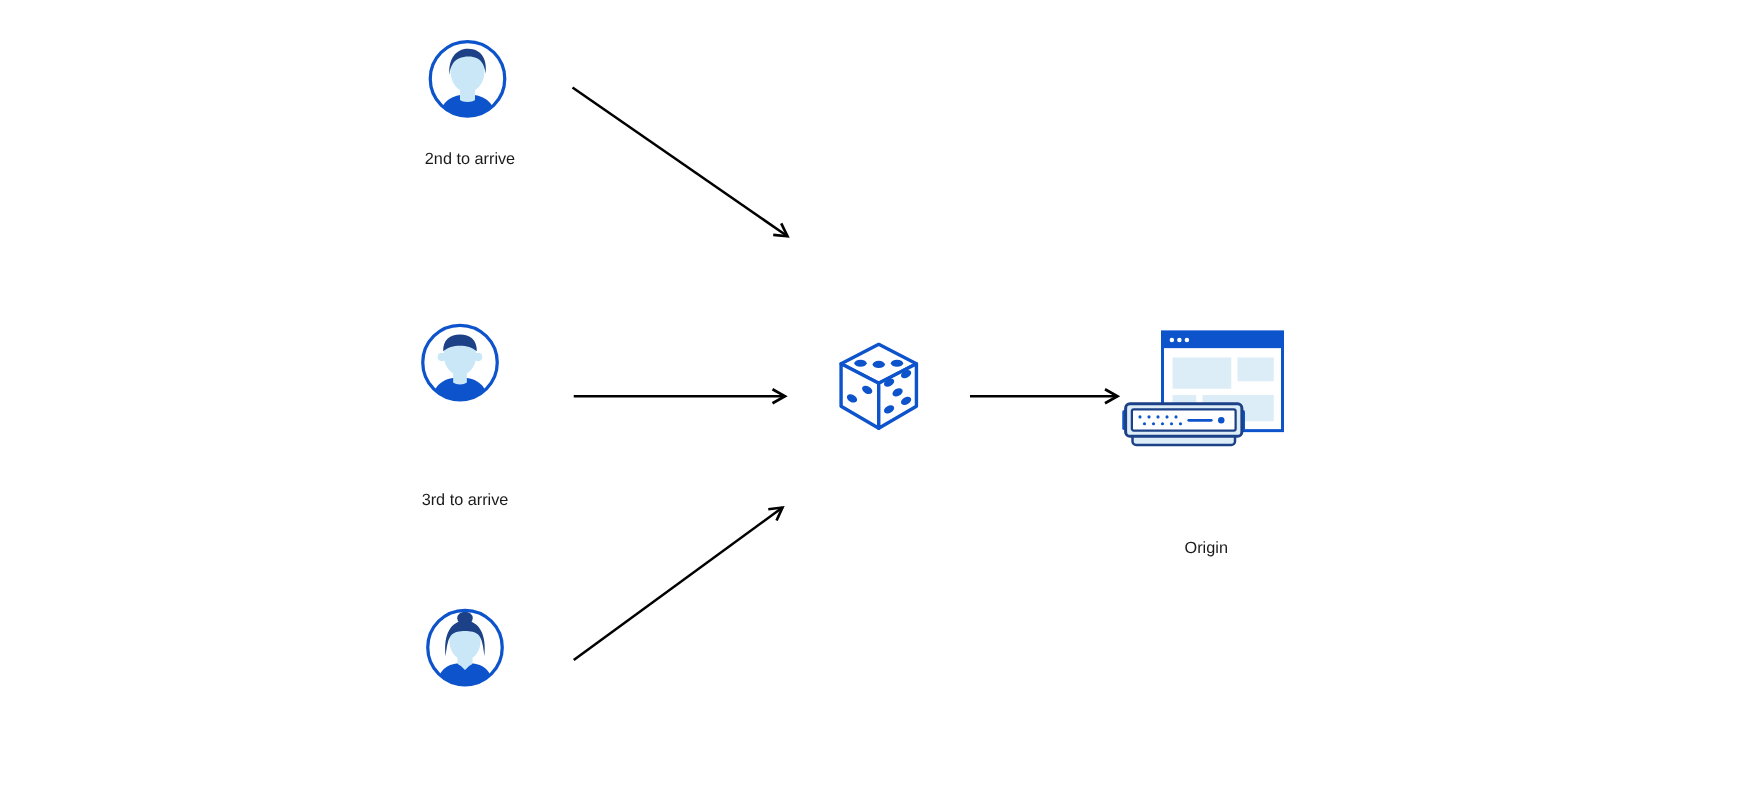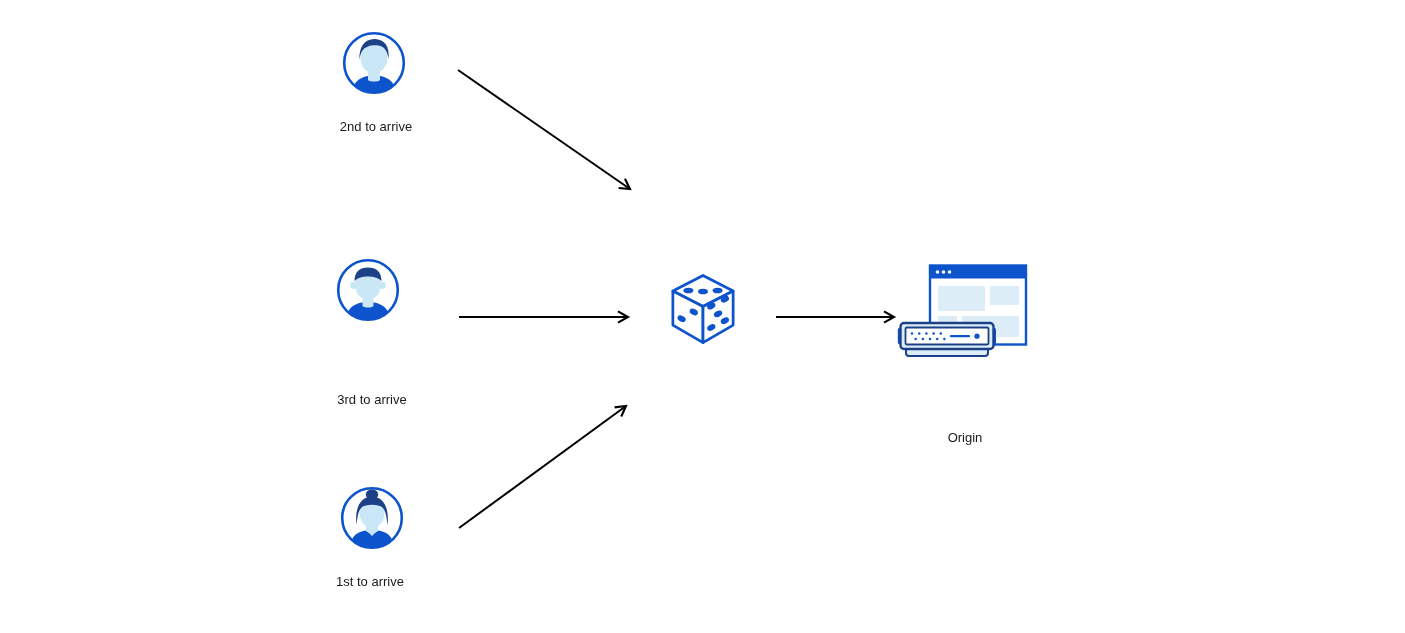--- a/index.html
+++ b/index.html
@@ -94,21 +94,20 @@
     <g clip-path="url(#c3)">
       <path class="f-face" d="M19,56 C21,48 27,44.5 33,44.5 C39,44.5 45,48 47,56 Z"></path>
       <path class="f-blue" d="M10,66 C11,52 17.5,46.5 27.5,45.6 L33,51 L38.5,45.6 C48.5,46.5 55,52 56,66 Z"></path>
       <path class="f-face" d="M27,34 L27,46 C29,48.5 37,48.5 39,46 L39,34 Z"></path>
       <path class="f-face" d="M33,13 C40.5,13 45.5,19 45.5,27.5 C45.5,36 40,43 33,43 C26,43 20.5,36 20.5,27.5 C20.5,19 25.5,13 33,13 Z"></path>
       <ellipse cx="33" cy="9.5" rx="6.2" ry="5.2" class="f-navy"></ellipse>
       <path class="f-navy" d="M17.5,40 C15.5,22 22,11.5 33,11.5 C44,11.5 50.5,22 48.5,40 C47.5,31 46.5,25.5 43.5,22.5 C39.5,18.8 26.5,18.8 22.5,22.5 C19.5,25.5 18.5,31 17.5,40 Z"></path>
     </g>
     <circle cx="33" cy="33" r="29.8" fill="none" class="s-blue" stroke-width="2.6"></circle>
   </svg>
-  <div class="node-label" style="left:285px;top:571px;">1st to arrive</div>
 
   <svg class="abs" style="left:668px;top:269px;" width="70" height="81" viewBox="0 0 72 78">
     <g fill="#ffffff" class="s-blue" stroke-width="2.8" stroke-linejoin="round">
       <path d="M36,4 L67,20 L36,36 L5,20 Z"></path>
       <path d="M5,20 L36,36 L36,73 L5,55 Z"></path>
       <path d="M67,20 L36,36 L36,73 L67,55 Z"></path>
     </g>
     <g class="f-blue">
       <ellipse cx="21" cy="19.5" rx="5.1" ry="2.9"></ellipse>
       <ellipse cx="36" cy="20.5" rx="5.1" ry="2.9"></ellipse>

